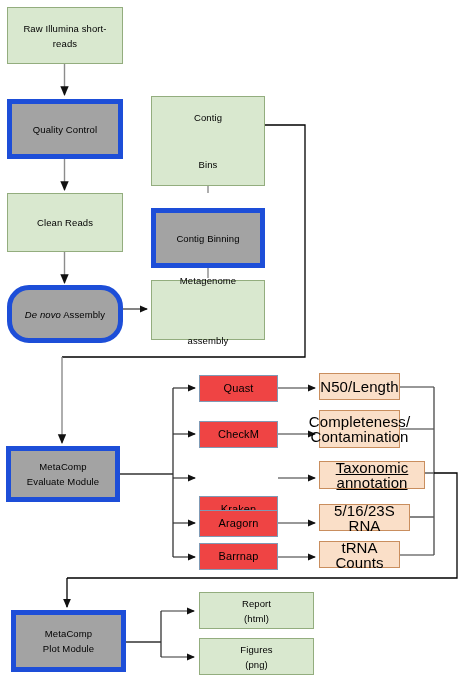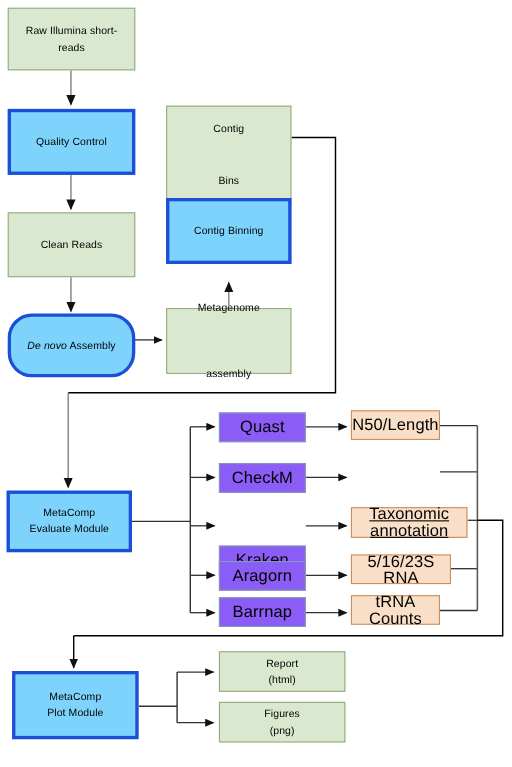--- a/index.html
+++ b/index.html
@@ -29,28 +29,28 @@
     line-height: 15px;
     color: #000000;
     letter-spacing: 0.1px;
   }
   .node .line2 { display: block; }
   .node.green {
     background: #d9e8cf;
     border: 1px solid #93ad7e;
   }
   .node.red {
-    background: #7dd3fc;
-    border: 3px solid #1d4ed8;
+    background: #a3a3a3;
+    border: 5px solid #1d4ed8;
     text-align: center;
   }
   .node.blue {
-    background: #8b5cf6;
+    background: #ef4444;
     border: 1px solid #7f9ab5;
-    font-size: 15px;
+    font-size: 11px;
   }
   .node.orange {
     background: #fadfc8;
     border: 1px solid #c98e5e;
     font-size: 15px;
   }
   .ital { font-style: italic; }
   svg.edges {
     position: absolute;
     left: 0;
@@ -136,21 +136,21 @@
 
   <div class="node red" style="left:7px; top:285px; width:116px; height:58px;border-radius:22px;">
     <span><span class="ital">De novo</span> <span>Assembly</span></span>
   </div>
 
   <div class="node green" style="left:151px; top:96px; width:114px; height:90px;gap:32px;">
     <span>Contig</span>
     <span class="line2">Bins</span>
   </div>
 
-  <div class="node red" style="left:151px; top:180px; width:114px; height:60px;">
+  <div class="node red" style="left:151px; top:208px; width:114px; height:60px;">
     <span>Contig Binning</span>
   </div>
 
   <div class="node green" style="left:151px; top:280px; width:114px; height:60px;gap:45px;">
     <span>Metagenome</span>
     <span class="line2">assembly</span>
   </div>
 
   <div class="node red" style="left:6px; top:446px; width:114px; height:56px;">
     <span>MetaComp</span>
@@ -169,20 +169,24 @@
   <div class="node blue" style="left:199px; top:510px; width:79px; height:27px;">
     <span>Aragorn</span>
   </div>
   <div class="node blue" style="left:199px; top:543px; width:79px; height:27px;">
     <span>Barrnap</span>
   </div>
 
   <div class="node orange" style="left:319px; top:373px; width:81px; height:27px;">
     <span>N50/Length</span>
   </div>
+  <div class="node orange" style="left:319px; top:410px; width:81px; height:38px;">
+    <span>Completeness/</span>
+    <span class="line2">Contamination</span>
+  </div>
   <div class="node orange" style="left:319px; top:461px; width:106px; height:28px;text-decoration:underline;">
     <span>Taxonomic</span>
     <span class="line2">annotation</span>
   </div>
   <div class="node orange" style="left:319px; top:504px; width:91px; height:27px;">
     <span>5/16/23S RNA</span>
   </div>
   <div class="node orange" style="left:319px; top:541px; width:81px; height:27px;">
     <span>tRNA Counts</span>
   </div>

